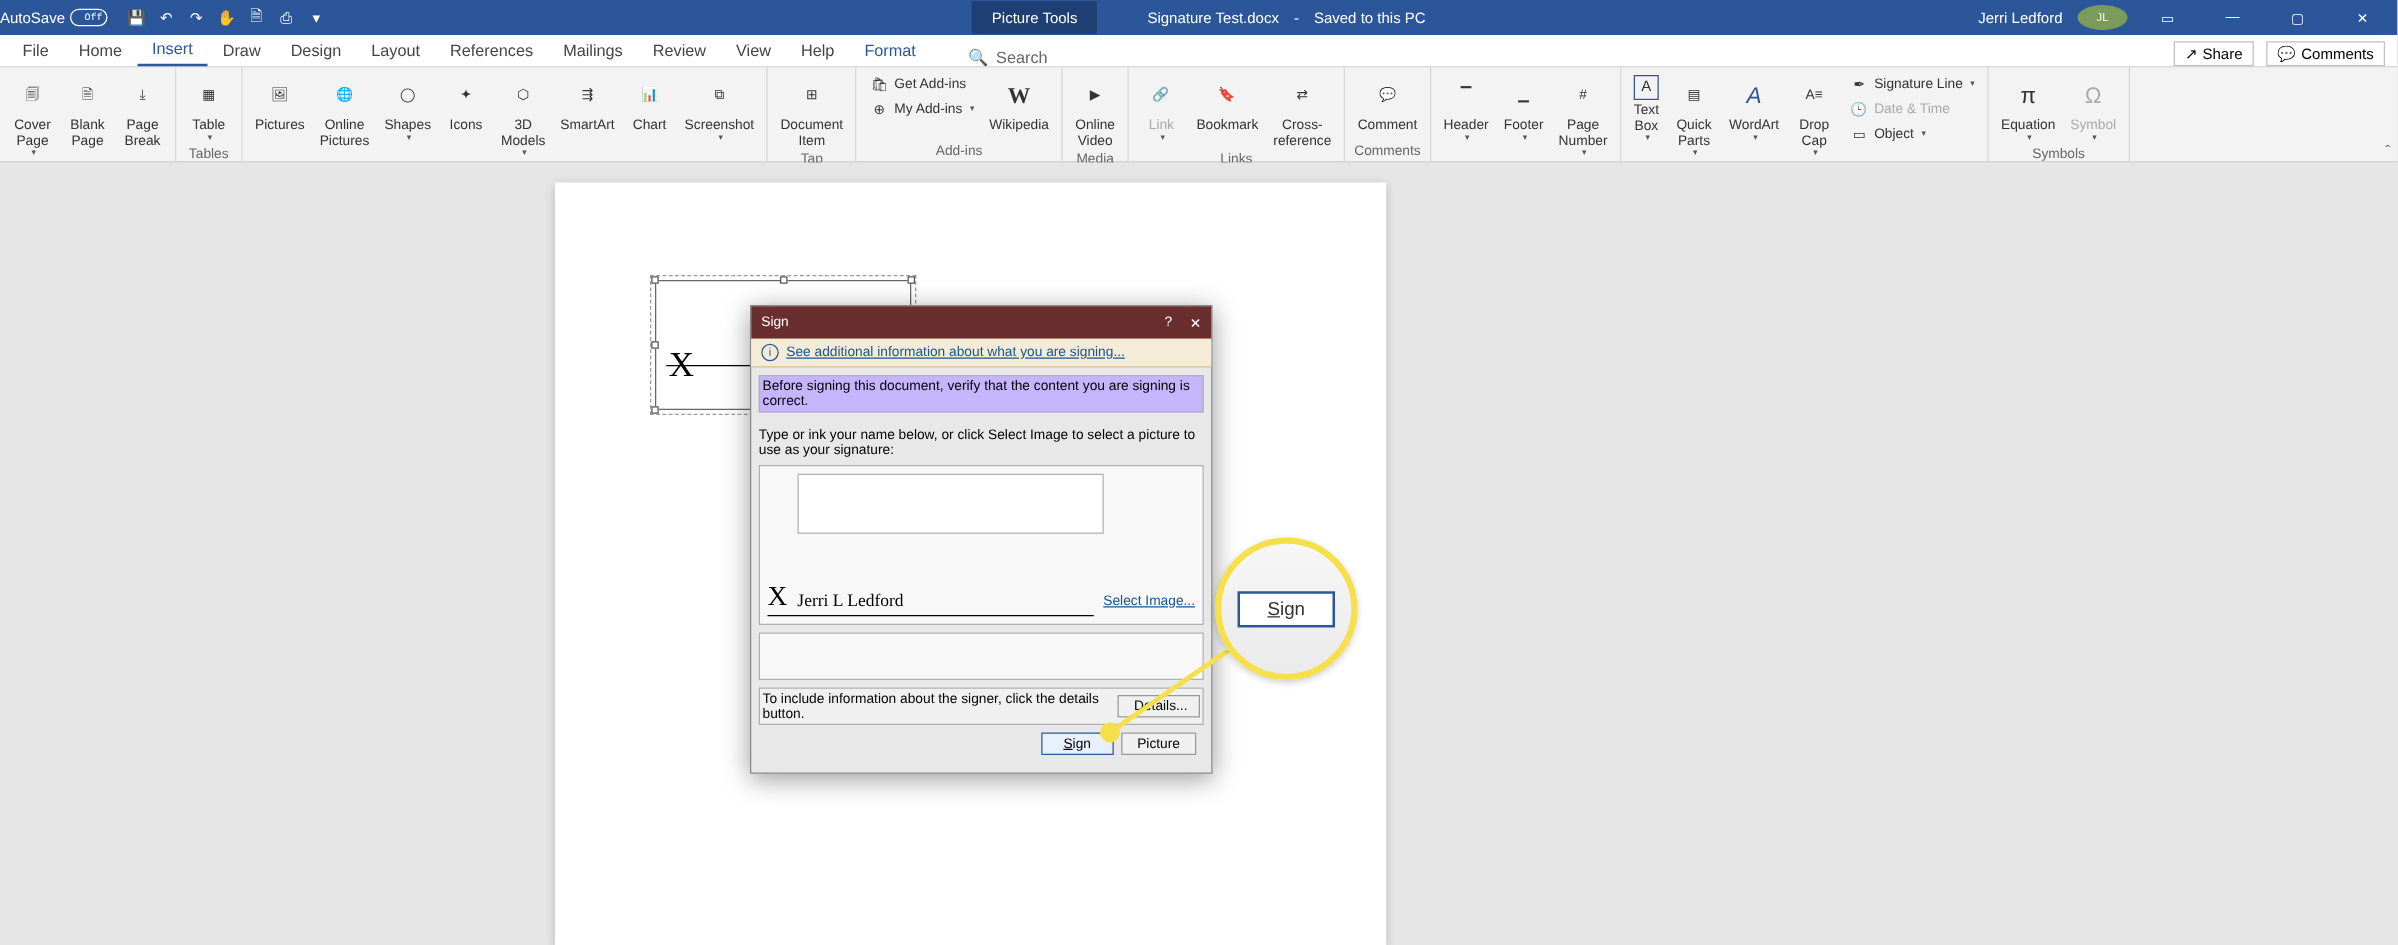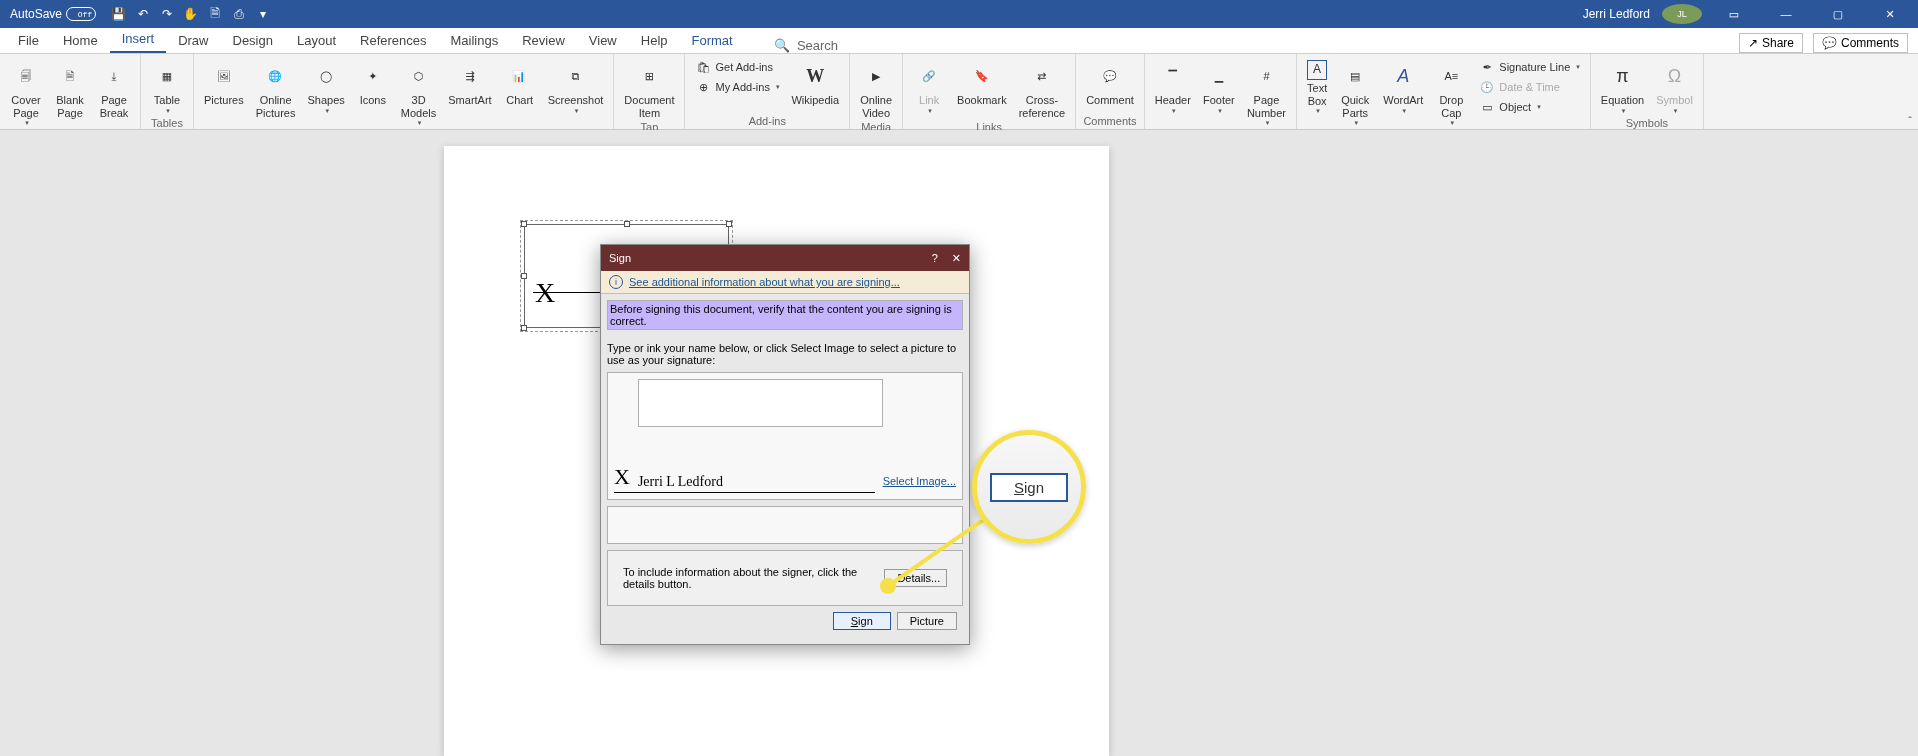--- a/index.html
+++ b/index.html
@@ -1,20 +1,20 @@
 <!DOCTYPE html>
 <html><head>
 <meta charset="utf-8">
 <style>
 * { margin: 0; padding: 0; box-sizing: border-box; font-family: "Segoe UI", Arial, sans-serif; }
 body { background: #e6e6e6; width: 1918px; height: 756px; overflow: hidden; position: relative; }
 
 
 .titlebar { background: #2b579a; height: 28px; display: flex; align-items: center; color: #fff; font-size: 12px; position: relative; }
-.titlebar-left { display: flex; align-items: center; gap: 6px; padding-left: 10px; }
+.titlebar-left { display: flex; align-items: center; gap: 6px; }
 .autosave-toggle { display: flex; align-items: center; gap: 4px; margin-right:8px; }
 .toggle { width: 30px; height: 14px; border: 1px solid #fff; border-radius: 7px; display:flex; align-items:center; padding:0 3px; font-size:8px; color:#fff; justify-content:flex-end;font-family:Liberation Mono, monospace; }
 .qat-icon { width:18px; height:18px; display:inline-flex; align-items:center; justify-content:center; color:#fff; font-size:12px; }
 .titlebar-center { position:absolute; left:50%; transform:translateX(-50%); display:flex; align-items:center; gap:0; }
 .picture-tools { background:#1e3f73; padding:6px 16px; margin-right:40px; }
 .doc-title { display:flex; gap:6px; }
 .doc-title .sep { margin:0 6px; }
 .titlebar-right { margin-left:auto; display:flex; align-items:center; gap:12px; padding-right:8px; }
 .avatar { width:40px; height:20px; border-radius:50%; background:#7a9b5a; display:flex; align-items:center; justify-content:center; font-size:9px; color:#fff; }
 .win-btn { width:40px; height:28px; display:flex; align-items:center; justify-content:center; font-size:11px; }
@@ -58,21 +58,21 @@
 .dialog-body { padding:6px; }
 .msg-box { border:1px solid #b0b0b0; background:#c4b5fd; padding:2px; margin-bottom:12px; }
 .sig-panel { border:1px solid #b0b0b0; background:#f8f8f8; padding:6px; display:flex; flex-direction:column; gap:4px; margin-bottom:6px; }
 .sig-row { display:flex; align-items:flex-end; gap:8px; min-height:60px; position:relative; }
 .sig-input-area { flex:1; display:flex; align-items:flex-end; border-bottom:1px solid #000; padding-bottom:2px; }
 .sig-x2 { font-size:22px; font-family:"Times New Roman",serif; margin-right:8px; }
 .sig-name { font-size:14px; font-family:"Times New Roman",serif; }
 .sig-preview-box { width:245px; height:48px; border:1px solid #b0b0b0; background:#fff; margin-left:24px; margin-bottom:2px; }
 .select-image { color:#1a5490; text-decoration:underline; font-size:11px; white-space:nowrap; align-self:flex-end; margin-bottom:6px; }
 .blank-area { border:1px solid #b0b0b0; background:#f8f8f8; height:38px; margin-bottom:6px; }
-.details-row { border:1px solid #b0b0b0; background:#f0f0f0; padding:15px; display:flex; align-items:center; justify-content:center; margin-bottom:6px; }
+.details-row { border:1px solid #b0b0b0; background:#f0f0f0; padding:2px; display:flex; align-items:center; justify-content:center; margin-bottom:6px; }
 .dlg-btn { border:1px solid #999; background:#f0f0f0; padding:2px 12px; font-size:11px; min-width:58px; text-align:center; }
 .cert-row { border:1px solid #b0b0b0; background:#f0f0f0; padding:6px; display:flex; justify-content:space-between; align-items:flex-start; margin-bottom:10px; }
 .cert-labels { display:grid; grid-template-columns:auto auto; gap:2px 8px; font-size:11px; }
 .dialog-footer { display:flex; justify-content:flex-end; gap:6px; padding:0 6px 8px 6px; }
 .dlg-btn.primary { border:1px solid #2b579a; background:#e8f0fb; }
 
 
 .callout-circle { position:absolute; left:972px; top:430px; width:114px; height:114px; border-radius:50%; border:5px solid #f5e04c; background:linear-gradient(#f7f7f7,#eaeaea); display:flex; align-items:center; justify-content:center; box-shadow:0 2px 6px rgba(0,0,0,0.2); z-index:20; }
 .callout-btn { border:2px solid #2b579a; background:#fff; padding:4px 22px; font-size:15px; color:#333; }
 .callout-btn u { text-decoration:underline; }
@@ -93,20 +93,28 @@
       <span>AutoSave</span>
       <span class="toggle">Off</span>
     </div>
     <span class="qat-icon">💾</span>
     <span class="qat-icon">↶</span>
     <span class="qat-icon">↷</span>
     <span class="qat-icon">✋</span>
     <span class="qat-icon">🗎</span>
     <span class="qat-icon">⎙</span>
     <span class="qat-icon">▾</span>
+  </div>
+  <div class="titlebar-center">
+    <div class="picture-tools">Picture Tools</div>
+    <div class="doc-title">
+      <span>Signature Test.docx</span>
+      <span class="sep">-</span>
+      <span>Saved to this PC</span>
+    </div>
   </div>
   <div class="titlebar-right">
     <span>Jerri Ledford</span>
     <span class="avatar">JL</span>
     <span class="win-btn">▭</span>
     <span class="win-btn">―</span>
     <span class="win-btn">▢</span>
     <span class="win-btn">✕</span>
   </div>
 </div>

